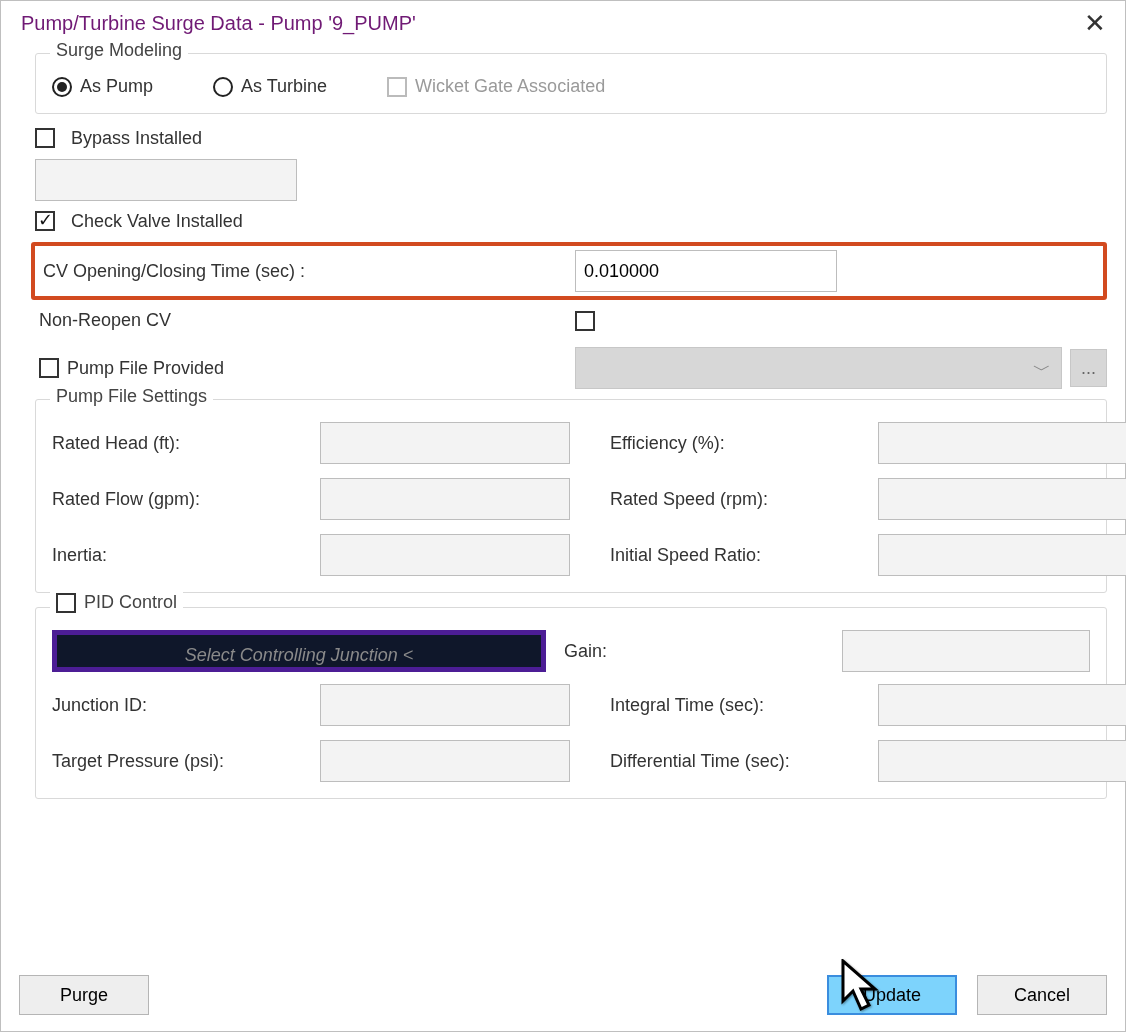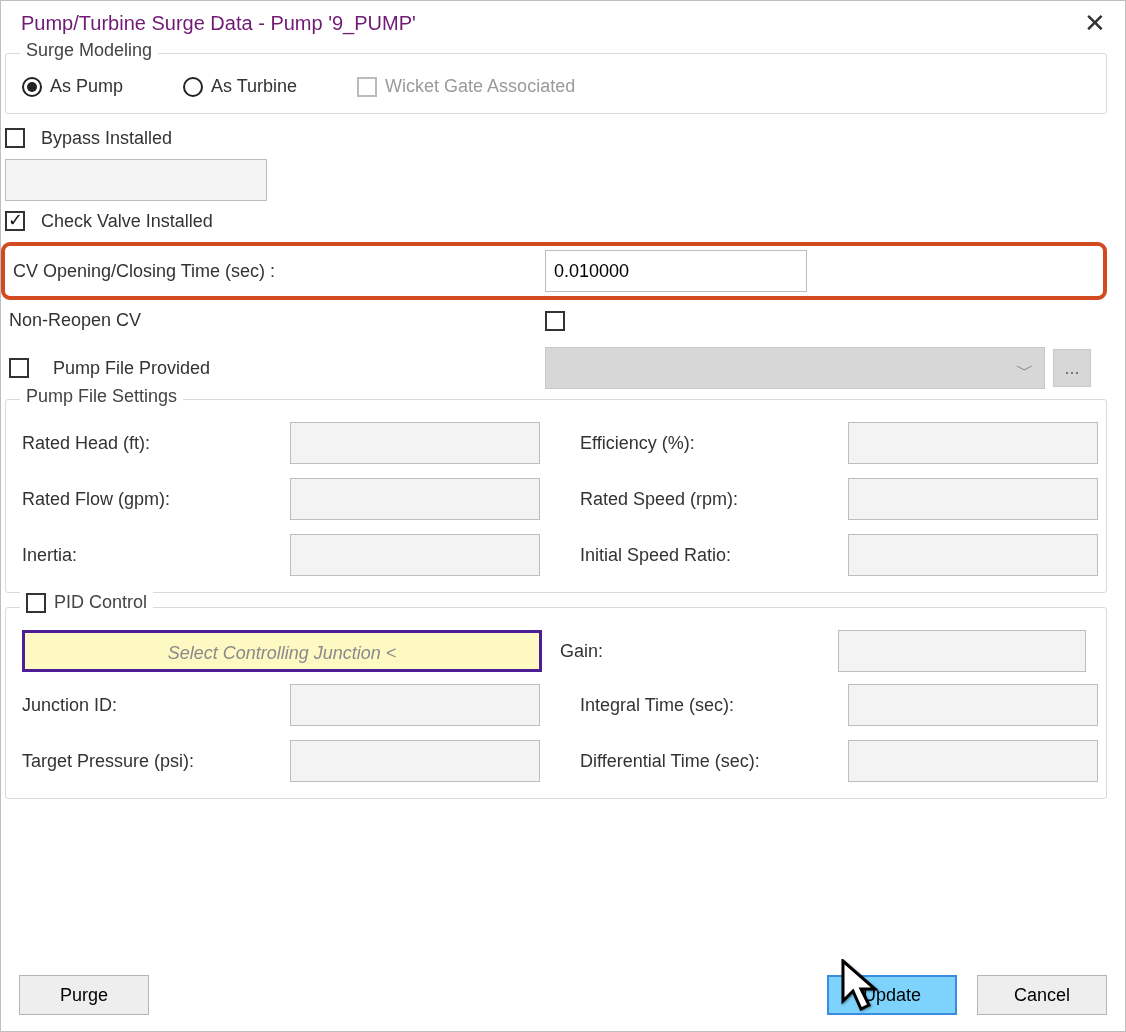--- a/index.html
+++ b/index.html
@@ -35,21 +35,21 @@
   .close-x {
     font-size: 26px;
     color: #333;
     width: 40px;
     text-align: center;
     cursor: pointer;
     line-height: 1;
   }
 
   .content {
-    padding: 8px 18px 0 4px;
+    padding: 8px 18px 0 34px;
   }
 
   .group {
     border: 1px solid #d9d9d9;
     border-radius: 3px;
     position: relative;
     padding: 22px 16px 16px 16px;
     margin-bottom: 14px;
   }
   .group-title {
@@ -132,21 +132,21 @@
     outline: none;
   }
   input.txt:disabled {
     background: #f3f3f3;
     color: #888;
   }
   .w250 { width: 262px; }
 
   .highlight-row {
     border: 4px solid #d24a1f;
-    border-radius: 9px;
+    border-radius: 3px;
     padding: 4px 4px;
     display: flex;
     align-items: center;
     margin-bottom: 10px;
     margin-left: -4px;
   }
   .highlight-row .lbl { flex: 0 0 536px; }
 
   .dropdown {
     height: 42px;
@@ -166,22 +166,22 @@
     background: #d7d7d7;
     border: 1px solid #c7c7c7;
     margin-left: 8px;
     text-align: center;
     line-height: 36px;
     color: #666;
     cursor: default;
   }
 
   .select-junction {
-    background: #fef9c3;
-    border: 3px solid #4c1d95;
+    background: #0f172a;
+    border: 5px solid #4c1d95;
     height: 42px;
     width: 520px;
     text-align: center;
     line-height: 40px;
     font-style: italic;
     color: #8a8a8a;
     margin-bottom: 12px;
   }
 
   .footer {
@@ -267,21 +267,21 @@
       <div class="lbl">CV Opening/Closing Time (sec) :</div>
       <input class="txt w250" value="0.010000" style="">
     </div>
 
     <div class="form-row">
       <div class="lbl">Non-Reopen CV</div>
       <div class="chk"></div>
     </div>
 
     <div class="form-row" style="margin-top:16px;">
-      <div class="lbl" style="display:flex;align-items:center;gap:24px;">
+      <div class="lbl" style="display:flex;align-items:center;gap:8px;">
         <div class="chk"></div>
         <span>Pump File Provided</span>
       </div>
       <div class="dropdown">
         <span class="chev">﹀</span>
       </div>
       <div class="ellipsis-btn">...</div>
     </div>
 
     <div class="group">

